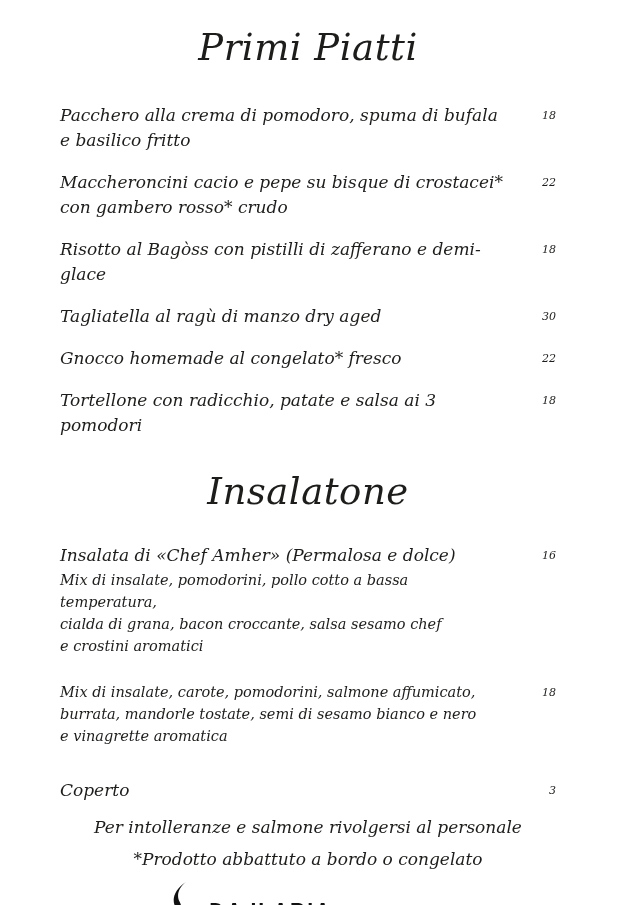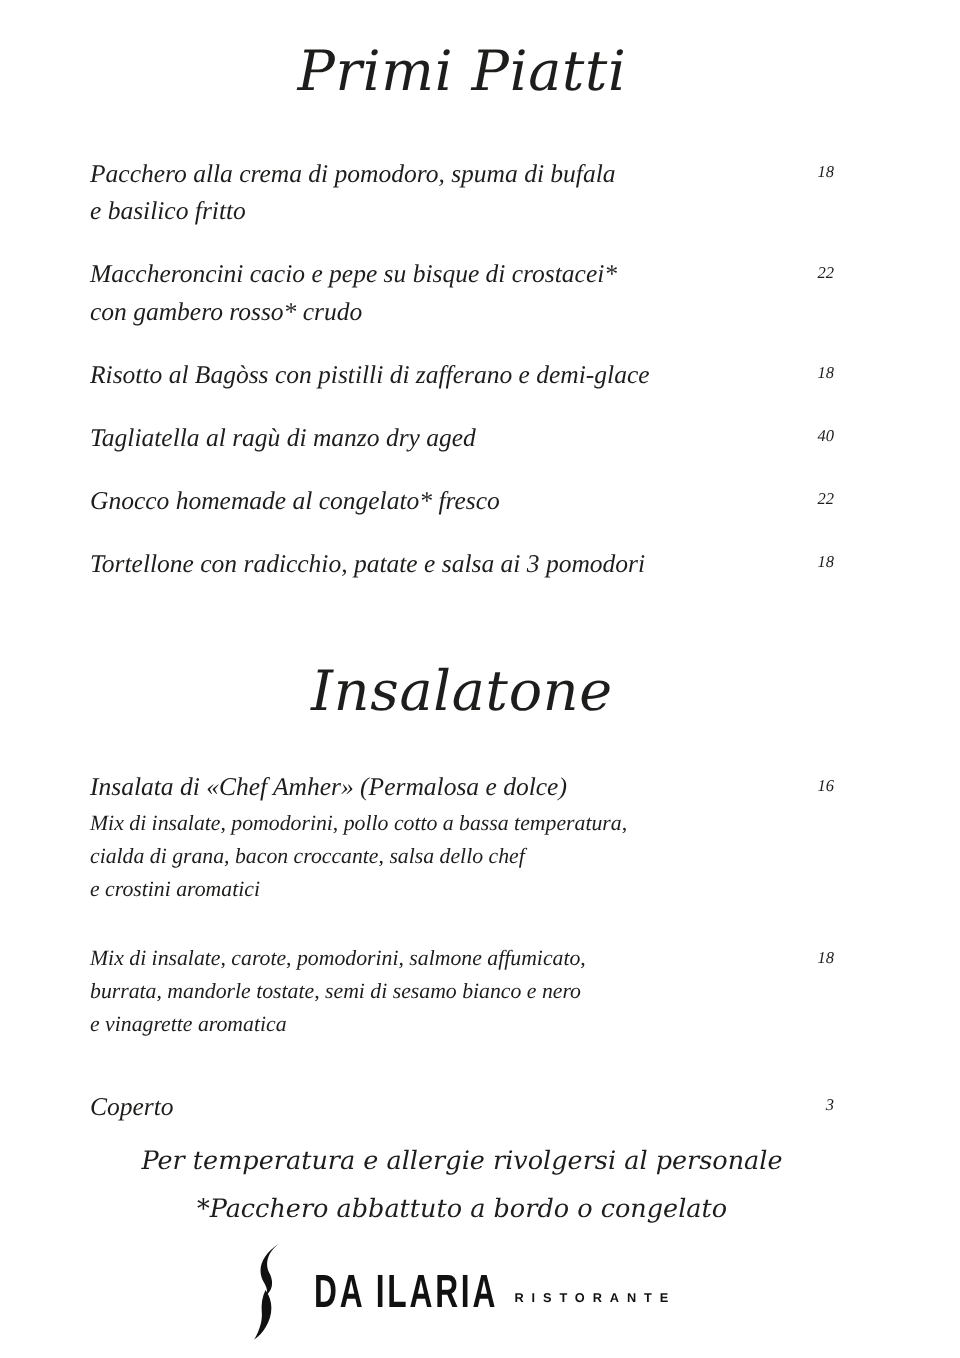--- a/index.html
+++ b/index.html
@@ -24,29 +24,28 @@
   }
   .section-title {
     font-size: 37px;
     font-weight: 400;
     font-style: italic;
     text-align: center;
     margin: 0 0 34px 0;
     letter-spacing: 0.5px;
   }
   .section-title.second {
-    margin-top: 51px;
+    margin-top: 32px;
     margin-bottom: 30px;
   }
   .item-row {
     display: flex;
     justify-content: center;
     align-items: flex-start;
     margin-bottom: 17px;
-    font-family: Liberation Serif, serif;
   }
   .item-text { flex: 1 1 auto; padding-right: 20px; }
   .item-name {
     font-size: 17px;
     line-height: 25px;
     white-space: pre-line;
   }
   .item-desc {
     font-size: 14.5px;
     line-height: 22px;
@@ -124,21 +123,21 @@
     <div class="item-row">
       <div class="item-text">
         <div class="item-name">Risotto al Bagòss con pistilli di zafferano e demi-glace</div>
       </div>
       <div class="item-price">18</div>
     </div>
     <div class="item-row">
       <div class="item-text">
         <div class="item-name">Tagliatella al ragù di manzo dry aged</div>
       </div>
-      <div class="item-price">40</div>
+      <div class="item-price">30</div>
     </div>
     <div class="item-row">
       <div class="item-text">
         <div class="item-name">Gnocco homemade al congelato* fresco</div>
       </div>
       <div class="item-price">22</div>
     </div>
     <div class="item-row">
       <div class="item-text">
         <div class="item-name">Tortellone con radicchio, patate e salsa ai 3 pomodori</div>
@@ -147,21 +146,21 @@
     </div>
   </div>
 
   <h1 class="section-title second">Insalatone</h1>
 
   <div>
     <div class="item-row salad-row">
       <div class="item-text">
         <div class="item-name">Insalata di «Chef Amher» (Permalosa e dolce)</div>
         <div class="item-desc">Mix di insalate, pomodorini, pollo cotto a bassa temperatura,
-cialda di grana, bacon croccante, salsa dello chef
+cialda di grana, bacon croccante, salsa sesamo chef
 e crostini aromatici</div>
       </div>
       <div class="item-price">16</div>
     </div>
     <div class="item-row salad-row">
       <div class="item-text">
         <div class="item-desc">Mix di insalate, carote, pomodorini, salmone affumicato,
 burrata, mandorle tostate, semi di sesamo bianco e nero
 e vinagrette aromatica</div>
       </div>
@@ -170,22 +169,22 @@
   </div>
 
   <div class="item-row coperto-row">
     <div class="item-text">
       <div class="item-name">Coperto</div>
     </div>
     <div class="item-price">3</div>
   </div>
 
   <div class="notes">
-    <div class="note-line">Per temperatura e allergie rivolgersi al personale</div>
-    <div class="note-line">*Pacchero abbattuto a bordo o congelato</div>
+    <div class="note-line">Per intolleranze e salmone rivolgersi al personale</div>
+    <div class="note-line">*Prodotto abbattuto a bordo o congelato</div>
   </div>
 
   <div class="logo">
     <svg class="logo-swirl" width="26" height="66" viewBox="0 0 26 66" aria-hidden="true">
       <path d="M21,1 C9,9 6,19 11,27 C13,30.5 13.5,33 12.5,35.5
                C17,32 17.5,26 14.5,20.5 C11.5,15 13,7 21,1 Z" fill="#111111"></path>
       <path d="M12,32 C17,39 17.5,48 12,57 C10,60.3 7.5,63 4.5,65
                C8.5,58 10,52 9.5,46.5 C9.1,41.5 9.8,36.5 12,32 Z" fill="#111111"></path>
     </svg>
     <div class="logo-text">

